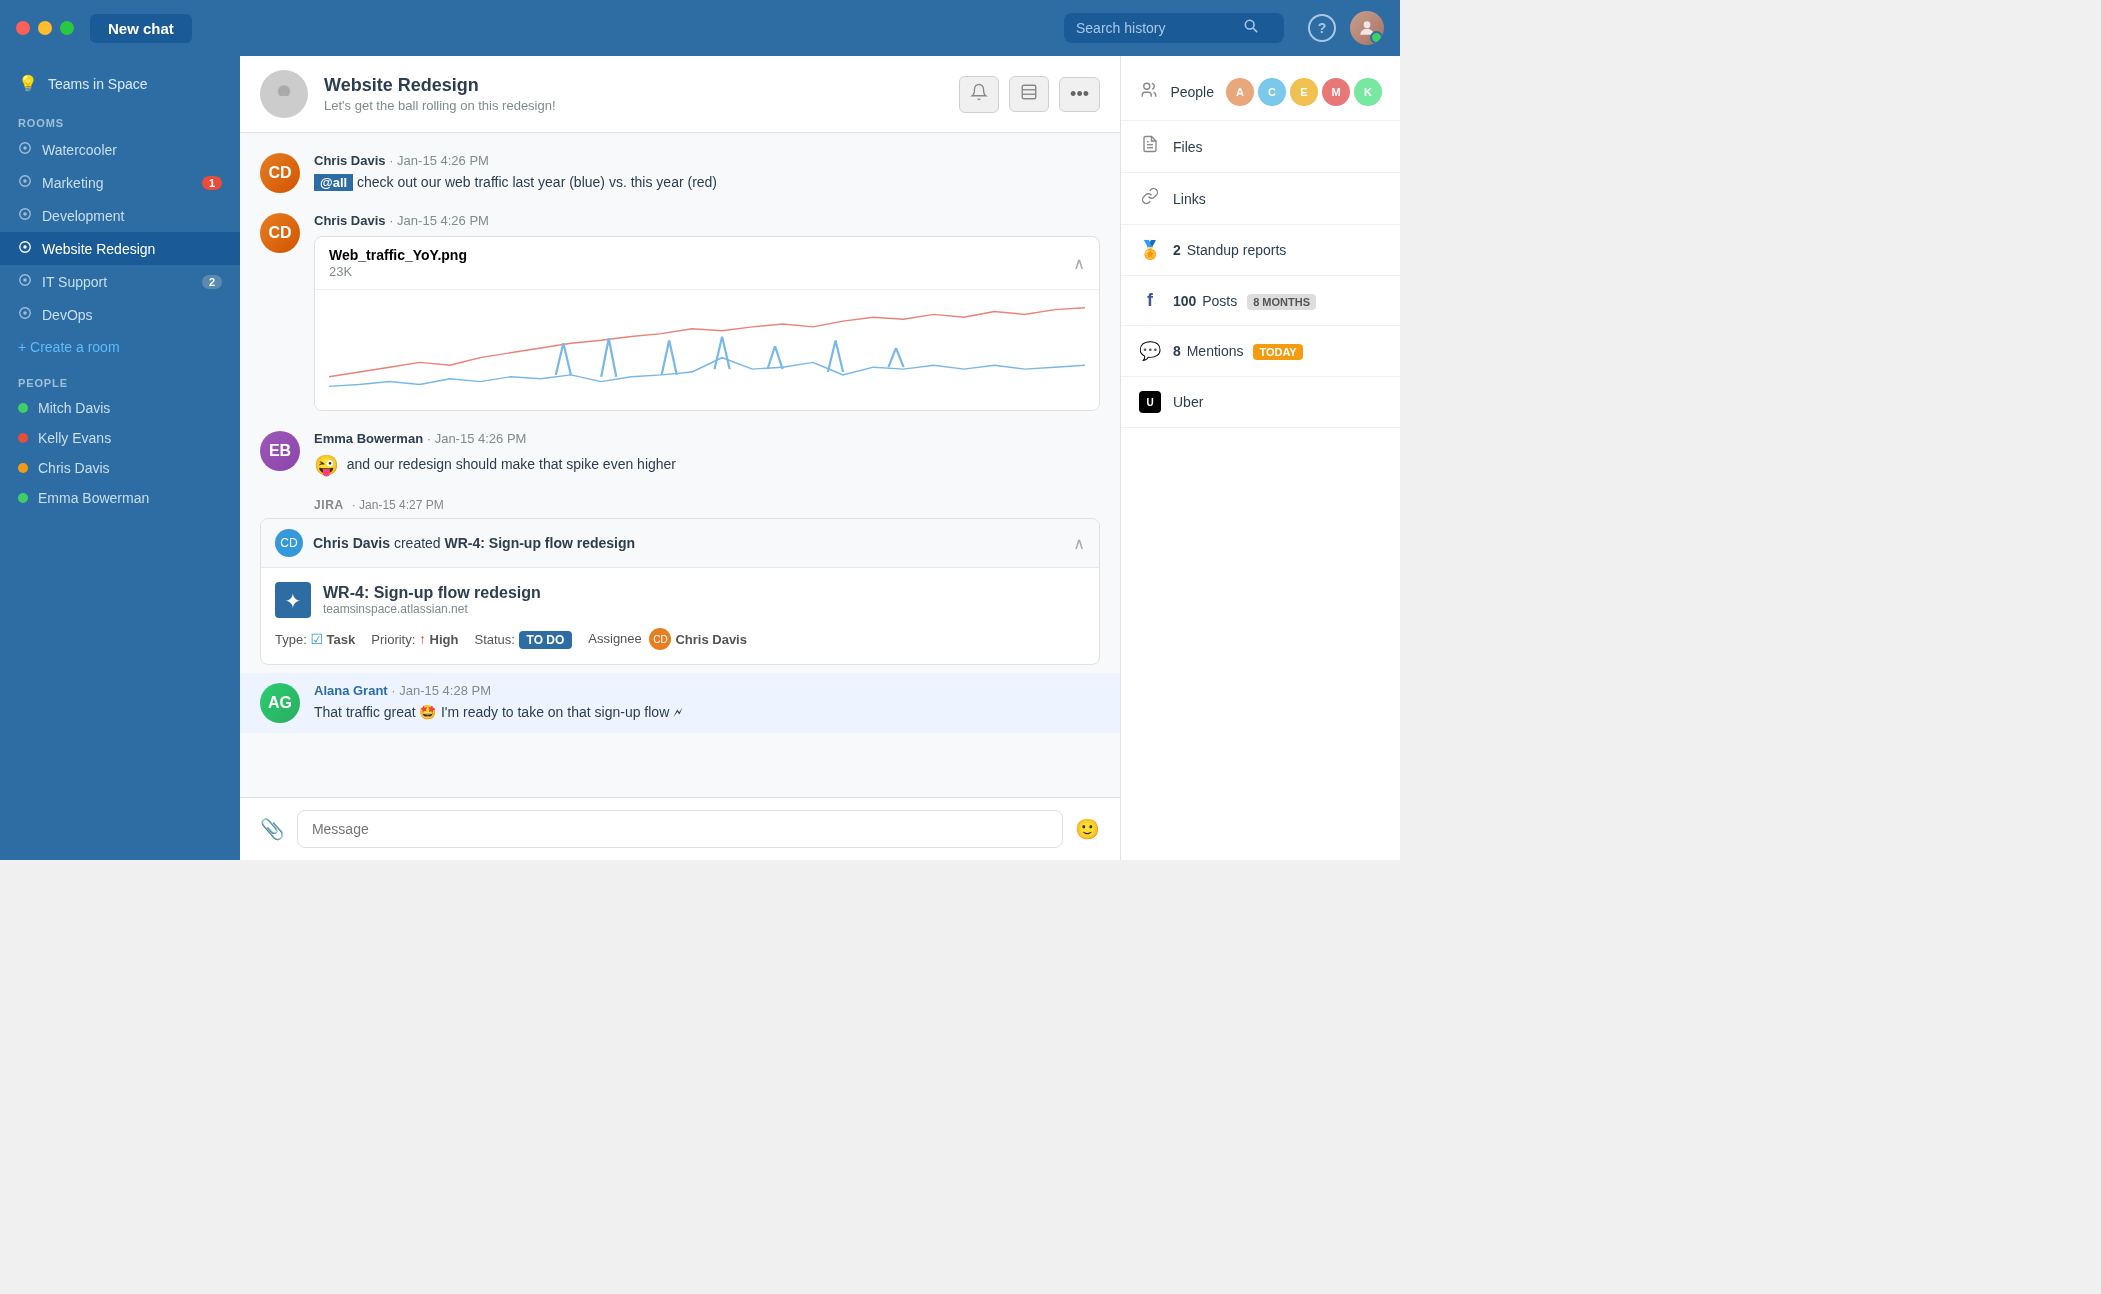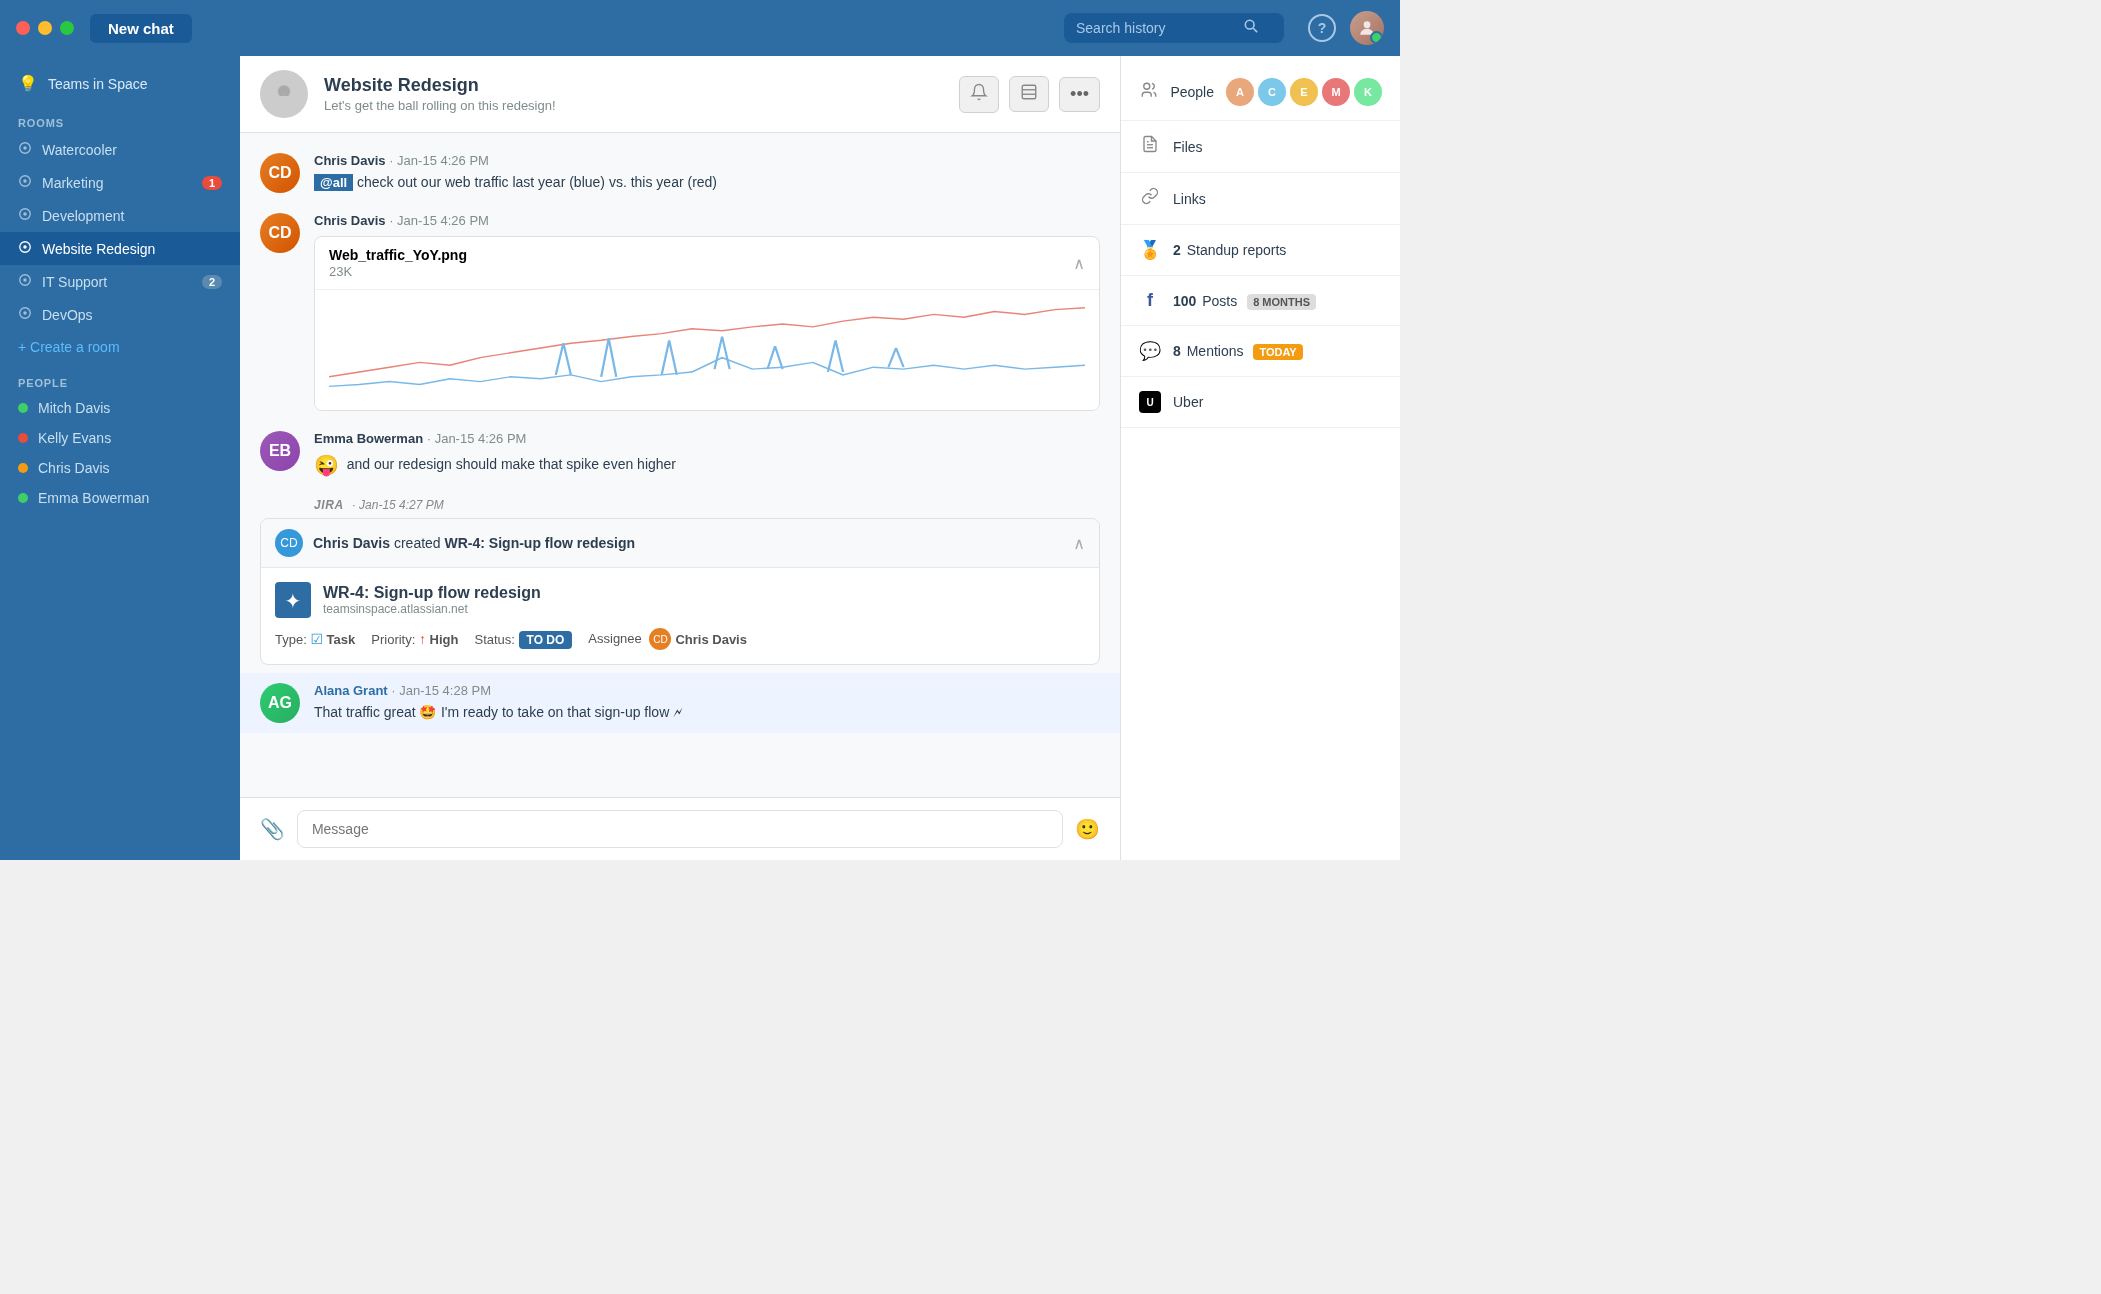--- a/index.html
+++ b/index.html
@@ -401,21 +401,21 @@
             <span> · Jan-15 4:26 PM</span>
           </div>
           <div class="msg-text">
             <span style="font-size:20px; vertical-align:middle; margin-right:4px;">😜</span>
             <span>and our redesign should make that spike even higher</span>
           </div>
         </div>
       </div>
 
       <div style="padding: 8px 20px;">
-        <div style="display:flex; align-items:flex-end; gap:8px; margin-bottom:6px; padding-left:54px;font-style:italic;">
+        <div style="display:flex; align-items:flex-end; gap:8px; margin-bottom:6px; padding-left:54px;">
           <span style="font-size:12px; font-weight:700; color:#888; letter-spacing:0.05em;">JIRA</span>
           <span style="font-size:12px; color:#888;">· Jan-15 4:27 PM</span>
         </div>
         <div class="jira-card">
           <div class="jira-card-header">
             <div class="jira-card-header-left">
               <div class="jira-creator-avatar">CD</div>
               <span style="font-size:14px; color:#2c3e50;">
                 <strong>Chris Davis</strong> created <strong>WR-4: Sign-up flow redesign</strong>
               </span>

